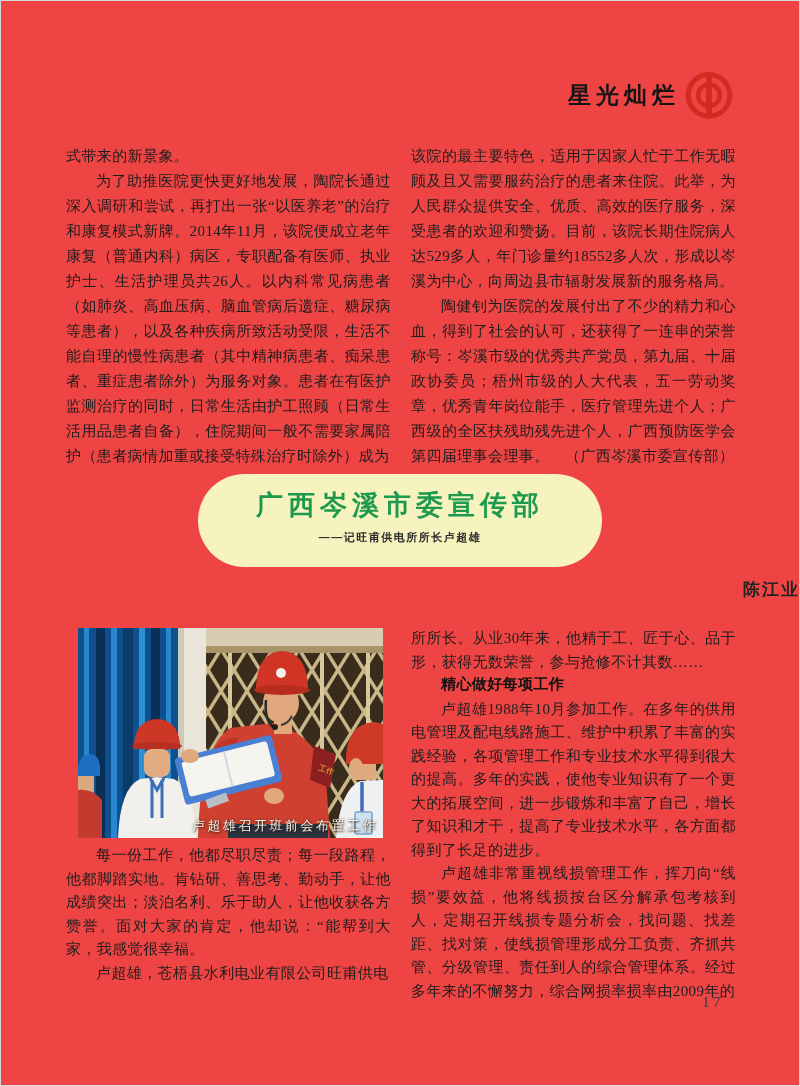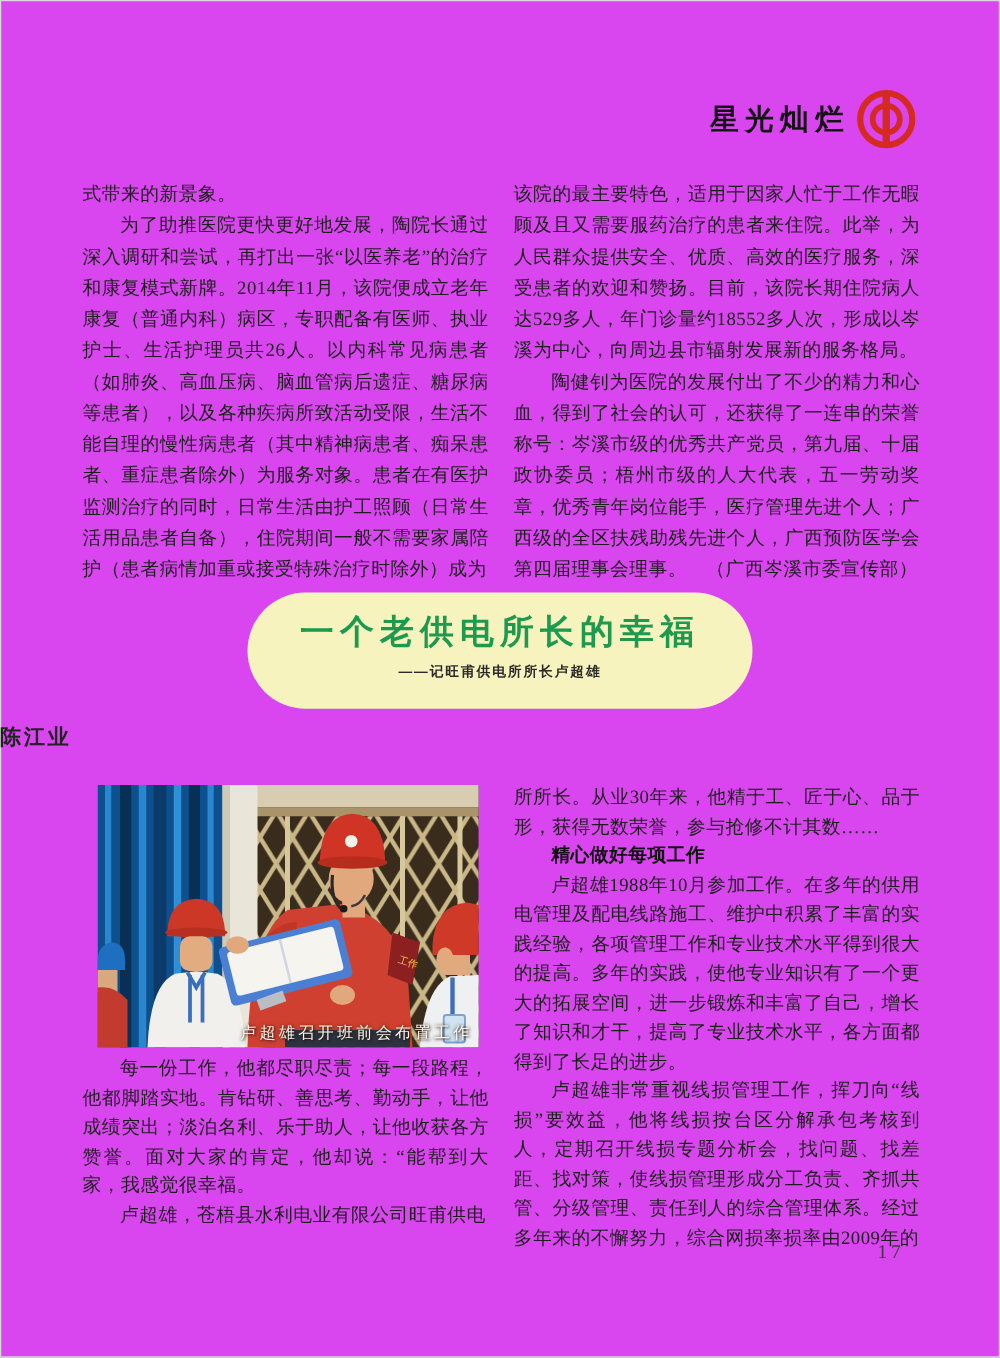--- a/index.html
+++ b/index.html
@@ -1,17 +1,17 @@
 <!DOCTYPE html>
 <html style="--title_green: #1e9a4f; --pill_bg: #f7f3bf; --logo_red: #d42a20; --body_text: #1d1d1d;"><head>
 <meta charset="utf-8">
 <style>
   html,body{margin:0;padding:0;background:#ffffff;}
   .page{
-    position:relative;width:800px;height:1086px;background:#d946ef;overflow:hidden;
+    position:relative;width:800px;height:1086px;background:#ef4444;overflow:hidden;
     font-family:"Liberation Serif","DejaVu Serif",serif;color:#1d1d1d;
     box-shadow:inset 0 0 0 1px #d8d8d8;
   }
   
   .masthead{
     position:absolute;top:80px;right:120px;
     font-size:23px;font-weight:bold;letter-spacing:5px;color:#141414;
     font-family:"Liberation Serif","DejaVu Serif",serif;
   }
   .union-logo{position:absolute;top:70px;left:684px;width:50px;height:54px;}
@@ -27,21 +27,21 @@
   }
   .title-pill h1{
     margin:13px 0 0 0;font-size:27px;font-weight:bold;letter-spacing:5px;
     color:var(--title_green,#1e9a4f);font-family:"Liberation Serif","DejaVu Serif",serif;
   }
   .title-pill h2{
     margin:7px 0 0 0;font-size:11px;font-weight:bold;letter-spacing:1.5px;color:#2a2a2a;
     font-family:"Liberation Sans","DejaVu Sans",sans-serif;
   }
   .author{
-    position:absolute;left:0;top:578px;width:800px;text-align:left;
+    position:absolute;left:0;top:578px;width:800px;text-align:right;
     font-size:17px;font-weight:bold;letter-spacing:2px;color:#222;
     font-family:"Liberation Sans","DejaVu Sans",sans-serif;
   }
   
   .photo{position:absolute;left:78px;top:628px;width:305px;height:210px;margin:0;}
   .photo svg{display:block;width:305px;height:210px;}
   .photo figcaption{
     position:absolute;right:5px;bottom:3px;color:#f7f3ea;font-size:13px;letter-spacing:2.5px;
     text-shadow:0 0 3px rgba(60,40,20,.9),1px 1px 2px rgba(0,0,0,.6);
     font-family:Liberation Serif, serif;
@@ -81,21 +81,21 @@
       <p class="noindent">式带来的新景象。</p>
       <p>为了助推医院更快更好地发展，陶院长通过深入调研和尝试，再打出一张“以医养老”的治疗和康复模式新牌。2014年11月，该院便成立老年康复（普通内科）病区，专职配备有医师、执业护士、生活护理员共26人。以内科常见病患者（如肺炎、高血压病、脑血管病后遗症、糖尿病等患者），以及各种疾病所致活动受限，生活不能自理的慢性病患者（其中精神病患者、痴呆患者、重症患者除外）为服务对象。患者在有医护监测治疗的同时，日常生活由护工照顾（日常生活用品患者自备），住院期间一般不需要家属陪护（患者病情加重或接受特殊治疗时除外）成为</p>
     </div>
     <div class="col">
       <p class="noindent">该院的最主要特色，适用于因家人忙于工作无暇顾及且又需要服药治疗的患者来住院。此举，为人民群众提供安全、优质、高效的医疗服务，深受患者的欢迎和赞扬。目前，该院长期住院病人达529多人，年门诊量约18552多人次，形成以岑溪为中心，向周边县市辐射发展新的服务格局。</p>
       <p>陶健钊为医院的发展付出了不少的精力和心血，得到了社会的认可，还获得了一连串的荣誉称号：岑溪市级的优秀共产党员，第九届、十届政协委员；梧州市级的人大代表，五一劳动奖章，优秀青年岗位能手，医疗管理先进个人；广西级的全区扶残助残先进个人，广西预防医学会第四届理事会理事。　（广西岑溪市委宣传部）</p>
     </div>
   </section>
 
   <div class="title-pill">
-    <h1>一个老供电所长的幸福</h1>
+    <h1>广西岑溪市委宣传部</h1>
     <h2>——记旺甫供电所所长卢超雄</h2>
   </div>
   <div class="author">陈江业</div>
 
   <figure class="photo">
     <svg viewBox="0 0 305 210">
       <defs>
         <pattern id="lattice" width="26" height="42" patternUnits="userSpaceOnUse">
           <path d="M0,0 L26,42 M26,0 L0,42" stroke="#c9b788" stroke-width="3.5" fill="none"></path>
         </pattern>

